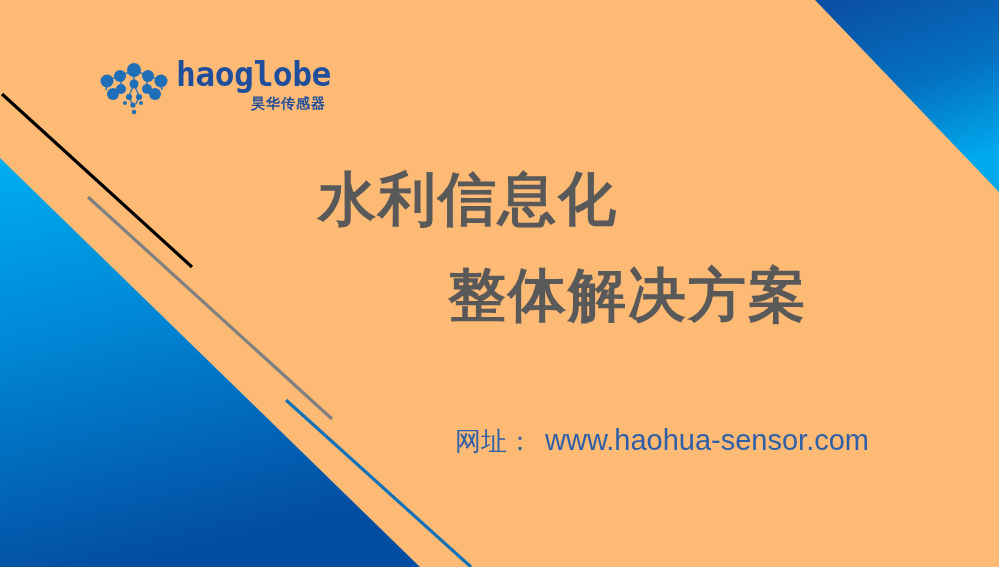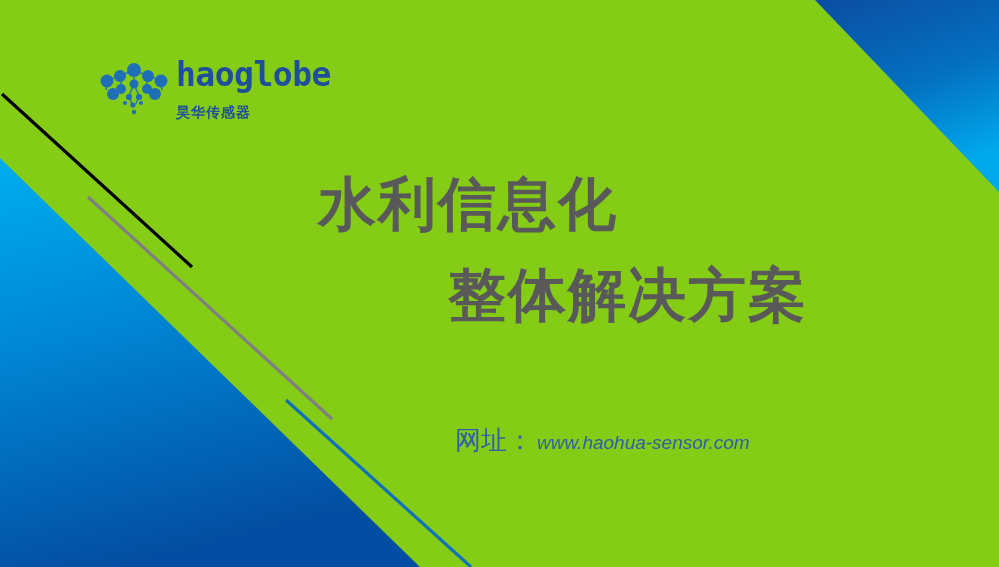--- a/index.html
+++ b/index.html
@@ -4,21 +4,21 @@
 <style>
   html, body {
     margin: 0;
     padding: 0;
     background: #ffffff;
   }
   #slide {
     position: relative;
     width: 999px;
     height: 567px;
-    background: #84cc16;
+    background: #fdba74;
     overflow: hidden;
     font-family: "Liberation Sans", "DejaVu Sans", sans-serif;
   }
 
   
   .shape {
     position: absolute;
     top: 0;
     left: 0;
     width: 999px;
@@ -53,42 +53,43 @@
     font-family: "DejaVu Sans Mono", monospace;
     font-size: 33px;
     font-weight: 700;
     letter-spacing: -0.5px;
     color: #1F4E9C;
     line-height: 34px;
     white-space: nowrap;
   }
   .wordmark-sub {
     display: block;
-    text-align: left;
-    font-family: Liberation Mono, monospace;
+    text-align: right;
+    font-family: Liberation Sans, sans-serif;
     font-size: 14px;
     font-weight: 700;
     letter-spacing: 1px;
     color: #1F4E9C;
     line-height: 18px;
-    margin-top: 12px;
+    margin-top: 2px;
     white-space: nowrap;
   }
 
   
   #title-line-1 {
     position: absolute;
     left: 318px;
     top: 168px;
     font-size: 58px;
     font-weight: 700;
     color: #595959;
     letter-spacing: 2px;
     line-height: 72px;
     white-space: nowrap;
+    font-family: Liberation Mono, monospace;
   }
   #title-line-2 {
     position: absolute;
     left: 448px;
     top: 264px;
     font-size: 58px;
     font-weight: 700;
     color: #595959;
     letter-spacing: 2px;
     line-height: 72px;
@@ -104,25 +105,24 @@
     white-space: nowrap;
     color: #2E5FA8;
     line-height: 40px;
   }
   #website-label {
     font-size: 26px;
     font-weight: 400;
     letter-spacing: 0px;
   }
   #website-url {
-    font-size: 19px;
+    font-size: 29px;
     font-weight: 400;
     letter-spacing: 0px;
-    margin-left: 4px;
-    font-style: italic;
+    margin-left: 12px;
   }
 </style>
 </head>
 <body>
 
 <div id="slide">
 
   <svg class="shape" viewBox="0 0 999 567" width="999" height="567" xmlns="http://www.w3.org/2000/svg" preserveAspectRatio="none">
     <defs>
       <linearGradient id="gradTopRight" x1="0" y1="0" x2="0.35" y2="1">

